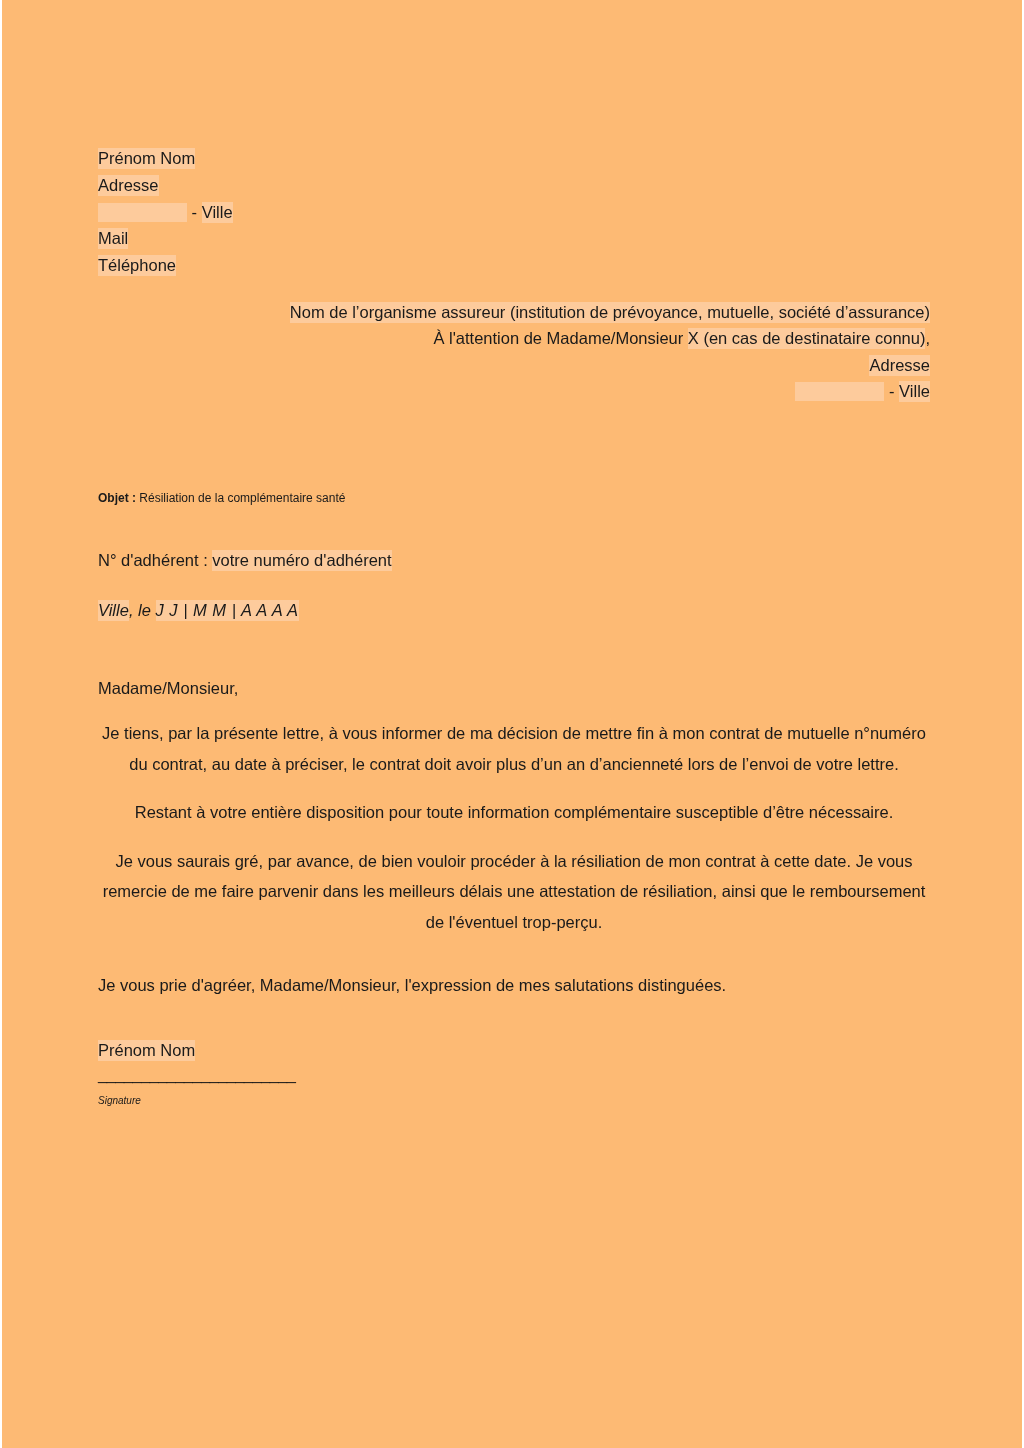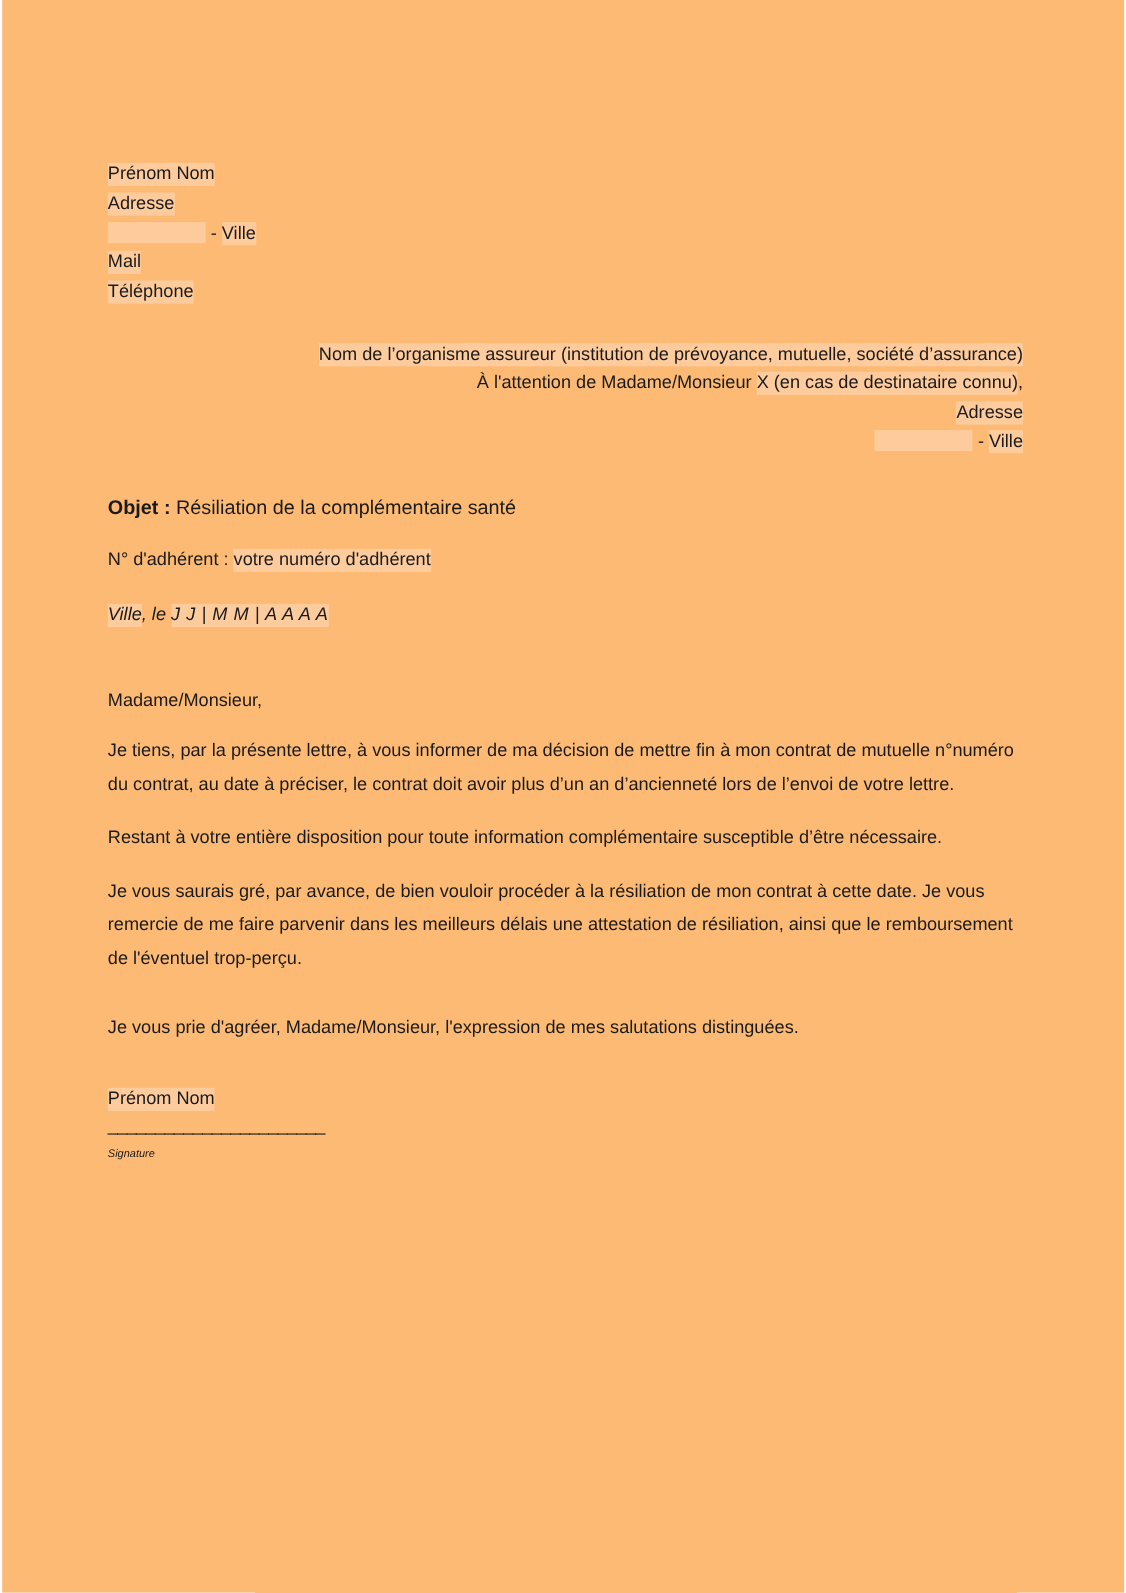--- a/index.html
+++ b/index.html
@@ -52,43 +52,43 @@
     font-size: 16.5px;
     line-height: 26.8px;
   }
 
   .sender .line {
     white-space: nowrap;
   }
 
   
   .recipient {
-    margin-top: 30px;
+    margin-top: 20px;
     text-align: right;
     font-size: 16.5px;
     line-height: 26.5px;
   }
 
   .recipient .line {
     white-space: nowrap;
   }
 
   
   .subject {
-    margin-top: 34px;
-    font-size: 18px;
+    margin-top: 81px;
+    font-size: 12px;
     line-height: 24px;
   }
 
   .subject b {
     font-weight: 700;
   }
 
   .refs {
-    margin-top: 24px;
+    margin-top: 38px;
     font-size: 16.5px;
     line-height: 25.5px;
   }
 
   .dateline {
     margin-top: 25px;
     font-size: 16.5px;
     line-height: 24px;
     font-style: italic;
   }
@@ -101,21 +101,21 @@
   .salutation {
     margin-top: 54px;
     font-size: 16.5px;
     line-height: 24px;
   }
 
   .body-par {
     margin-top: 18px;
     font-size: 16.5px;
     line-height: 30.5px;
-    text-align: left;
+    text-align: center;
   }
 
   .closing {
     margin-top: 33px;
     font-size: 16.5px;
     line-height: 30px;
   }
 
   
   .signoff {

